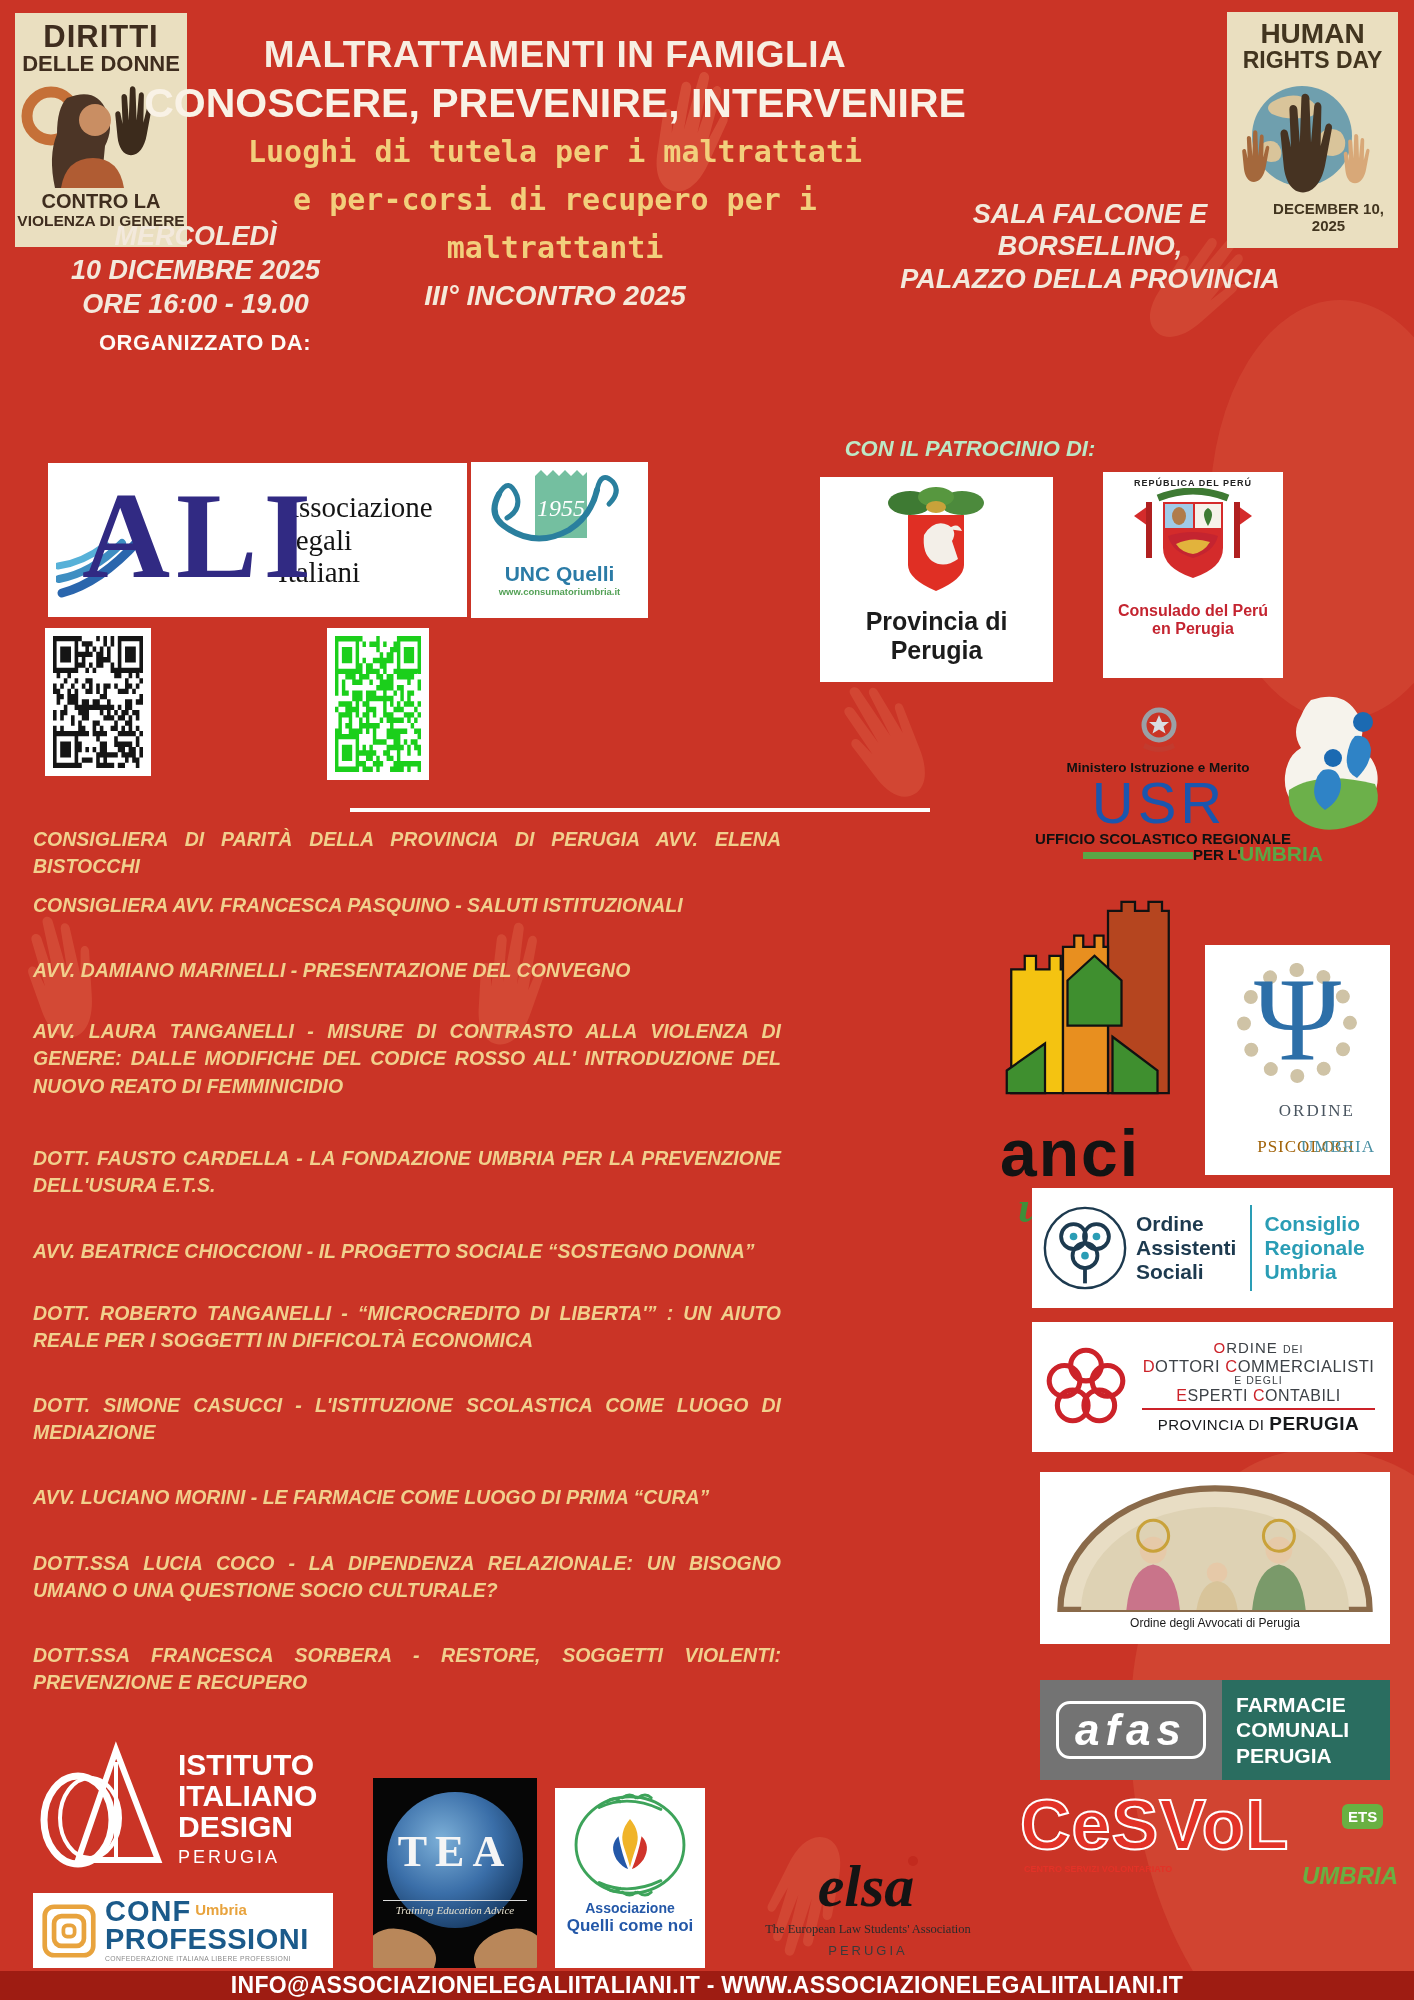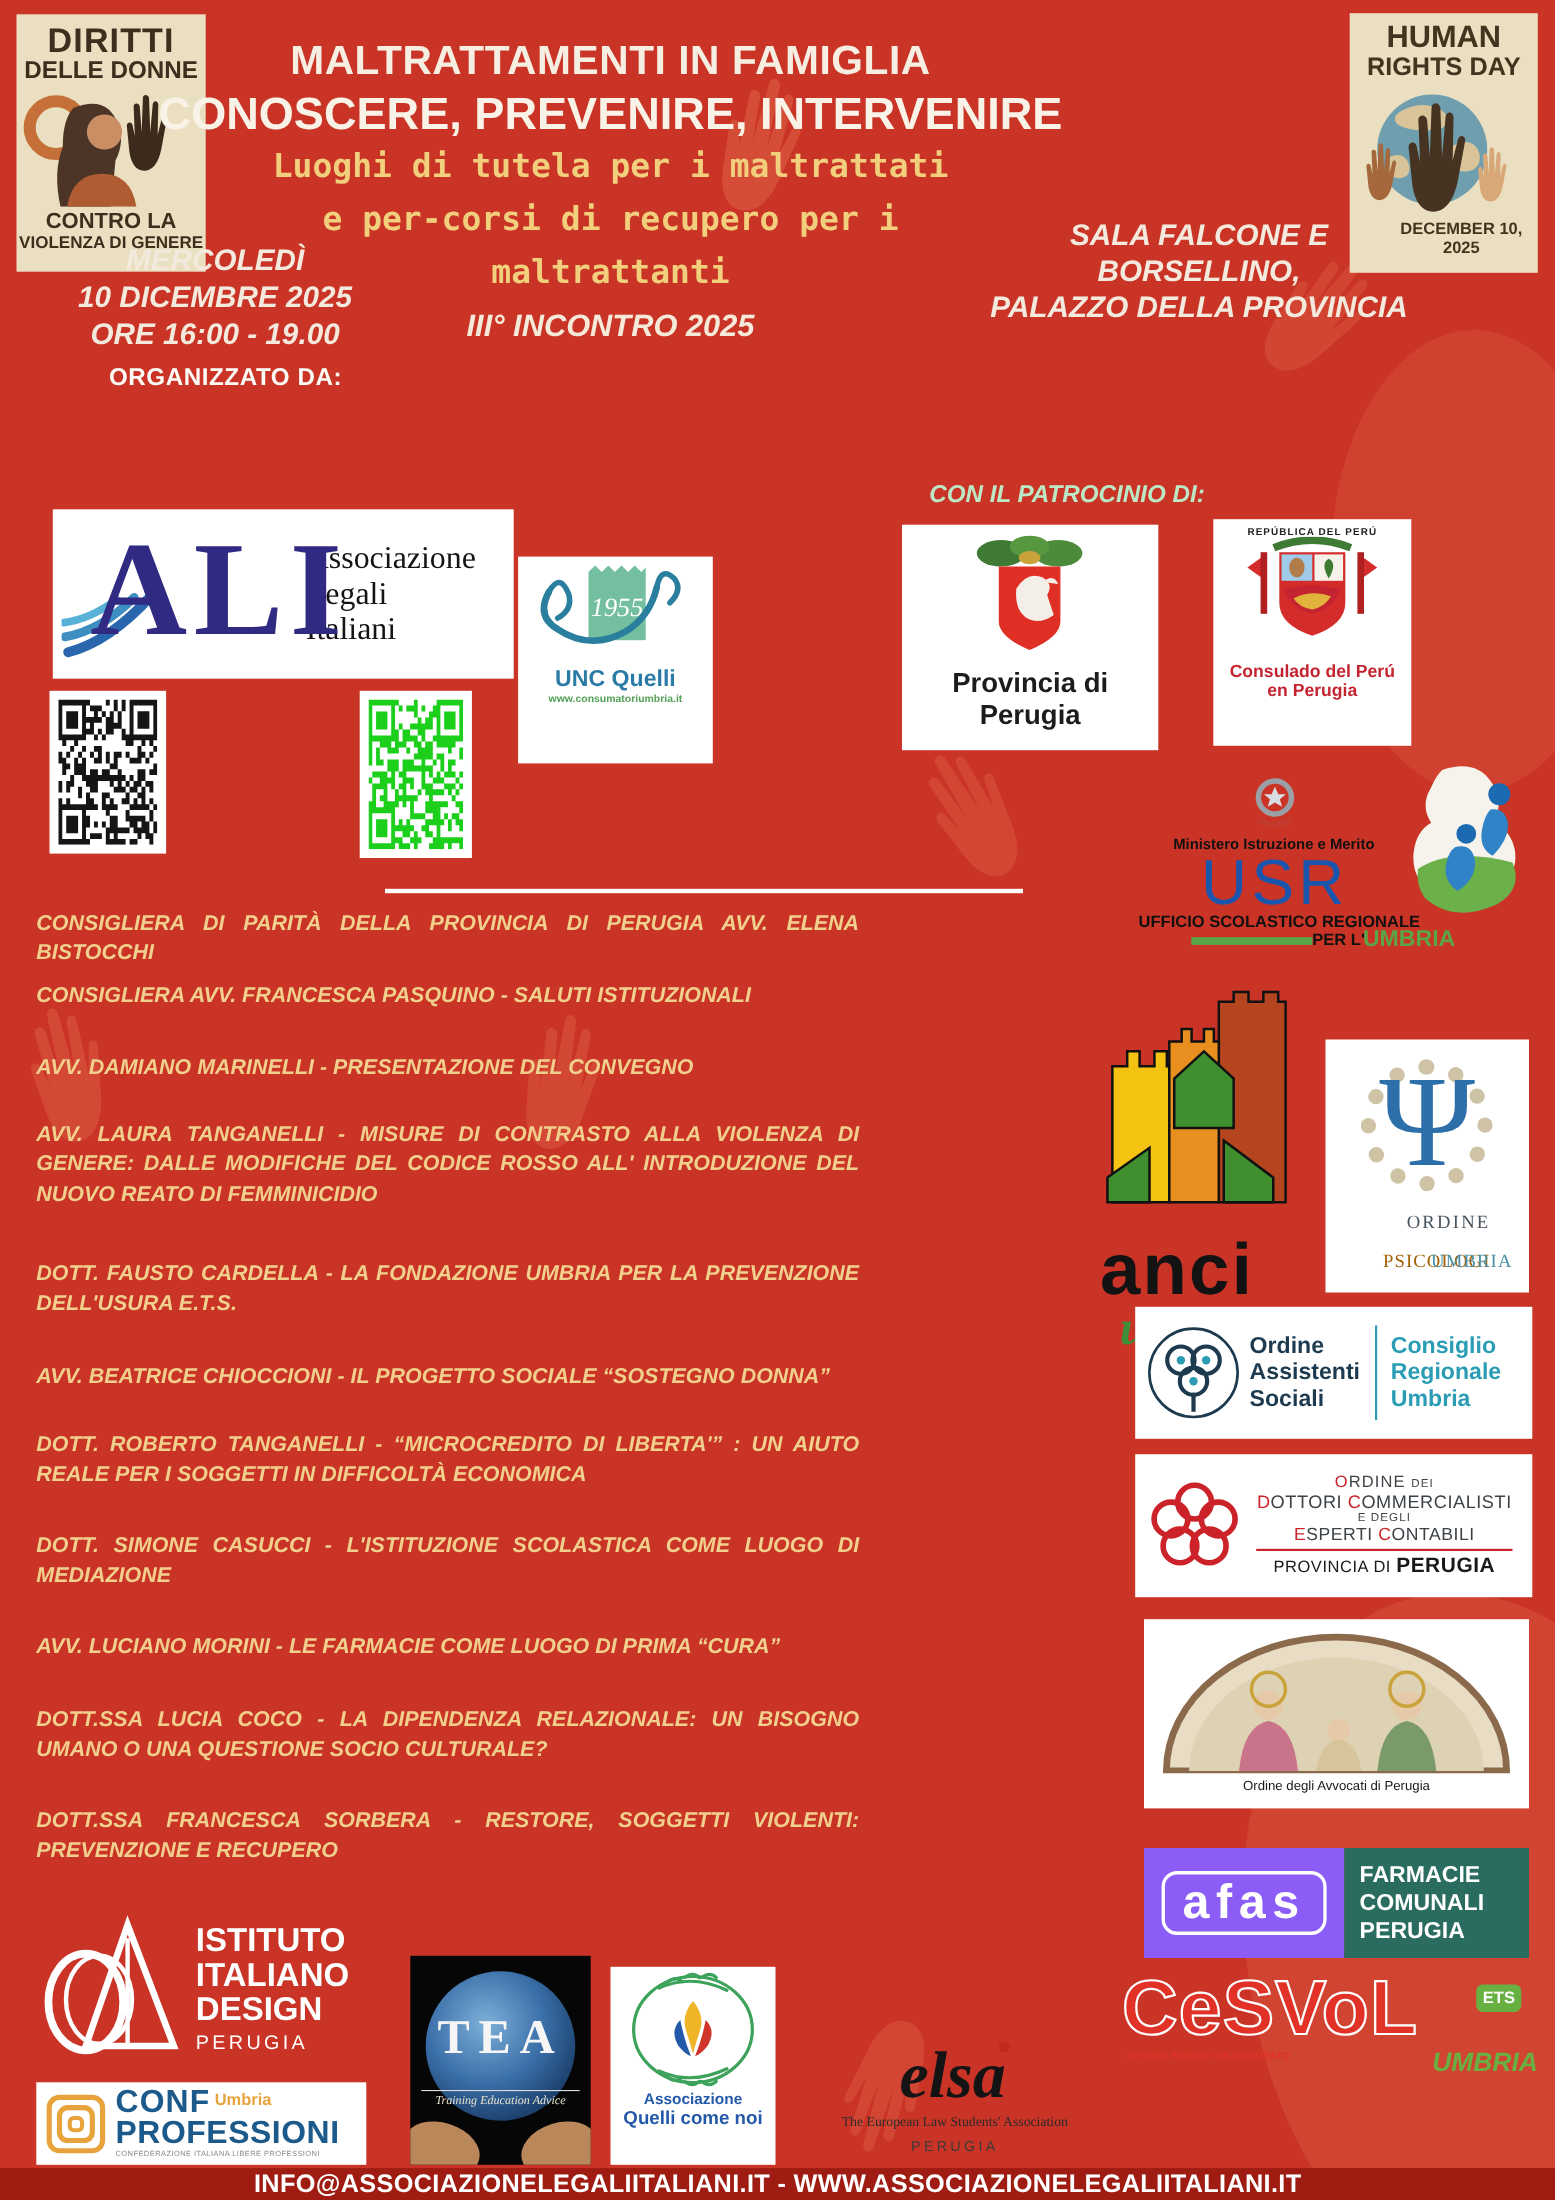--- a/index.html
+++ b/index.html
@@ -39,21 +39,21 @@
              color:#fdfbf6;letter-spacing:.5px;}
   .pat-label{left:770px;top:436px;width:400px;text-align:center;font-size:22px;font-weight:800;
              font-style:italic;color:#bde8c6;}
 
   
   .ali-card{left:48px;top:463px;width:419px;height:154px;display:flex;align-items:center;}
   .ali-mark{position:relative;width:230px;height:150px;}
   .ali-acr{position:absolute;left:34px;top:-4px;font-family:"Liberation Serif",serif;
            font-weight:bold;font-size:122px;color:#312a83;letter-spacing:6px;line-height:150px;}
   .ali-text{font-family:"Liberation Serif",serif;font-size:29px;color:#141414;line-height:1.12;}
-  .unc-card{left:471px;top:462px;width:177px;height:188px;padding-top:6px;text-align:center;margin-top:44px;}
+  .unc-card{left:471px;top:462px;width:177px;height:156px;padding-top:6px;text-align:center;}
   .unc-name{font-size:21px;font-weight:800;color:#2b7ba6;margin-top:-2px;}
   .unc-url{font-size:9.5px;color:#53a156;font-weight:bold;}
   .unc-year{font-family:"Liberation Serif",serif;font-style:italic;font-size:24px;fill:#ffffff;}
 
   
   .qr{position:absolute;background:#fff;padding:8px;box-sizing:border-box;}
   .qr svg{width:100%;height:100%;display:block;}
   .qr-black{left:45px;top:628px;width:106px;height:148px;}
   .qr-green{left:327px;top:628px;width:102px;height:152px;}
 
@@ -115,21 +115,21 @@
   .odc-hr{height:2px;background:#cc2229;margin:3px 10px;}
   .odc-prov{font-size:15px;color:#17191b;letter-spacing:.5px;}
   .odc-city{font-size:19px;font-weight:bold;}
 
   
   .avv-card{left:1040px;top:1472px;width:350px;height:172px;text-align:center;padding-top:6px;}
   .avv-cap{font-size:12px;color:#1a1a1a;margin-top:4px;}
 
   
   .afas-card{left:1040px;top:1680px;width:350px;height:100px;display:flex;}
-  .afas-l{width:52%;background:#8b5cf6;display:flex;align-items:center;justify-content:center;}
+  .afas-l{width:52%;background:#737373;display:flex;align-items:center;justify-content:center;font-style:italic;}
   .afas-box{border:3px solid #ffffff;border-radius:14px;padding:4px 16px;color:#fff;
             font-size:44px;font-weight:800;letter-spacing:6px;line-height:1;}
   .afas-r{width:48%;background:#2a6d60;color:#fff;font-weight:bold;font-size:21px;line-height:1.2;
           display:flex;flex-direction:column;justify-content:center;padding-left:14px;box-sizing:border-box;}
 
   
   .cesvol{left:1020px;top:1790px;width:382px;height:112px;}
   .ces-name{position:absolute;left:0;top:0;font-size:70px;font-weight:800;color:#e23227;line-height:1;
             -webkit-text-stroke:2px #ffffff;letter-spacing:1px;}
   .ces-ets{position:absolute;left:322px;top:14px;background:#69b042;color:#fff;font-weight:800;

